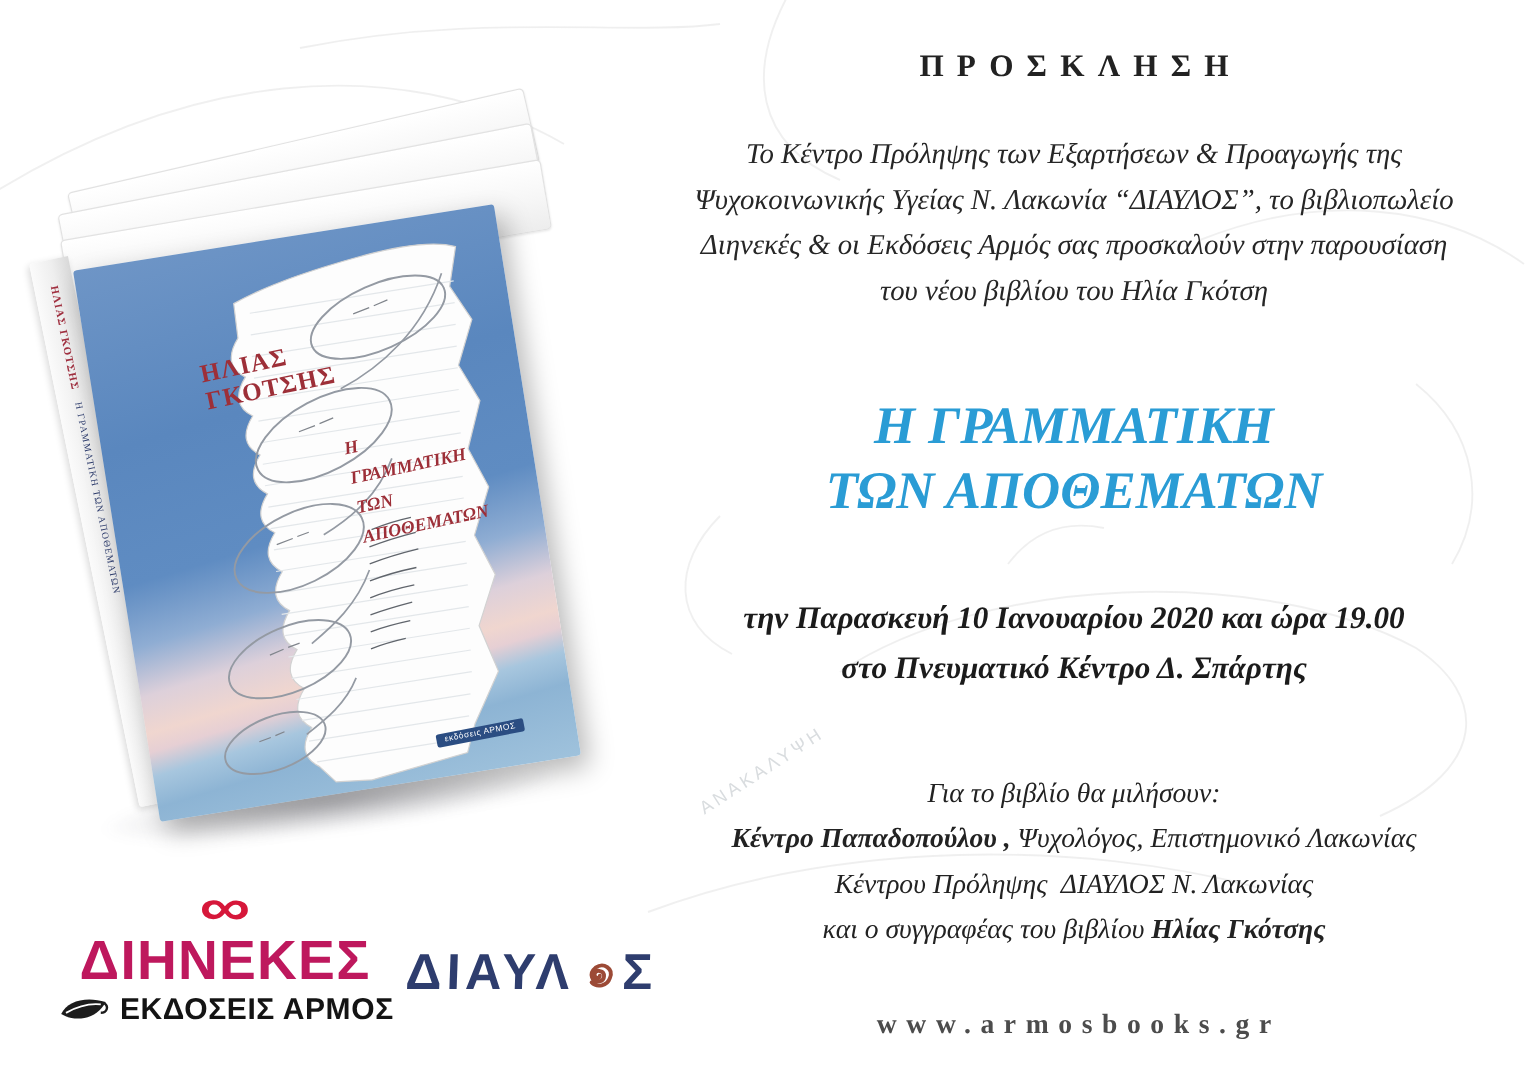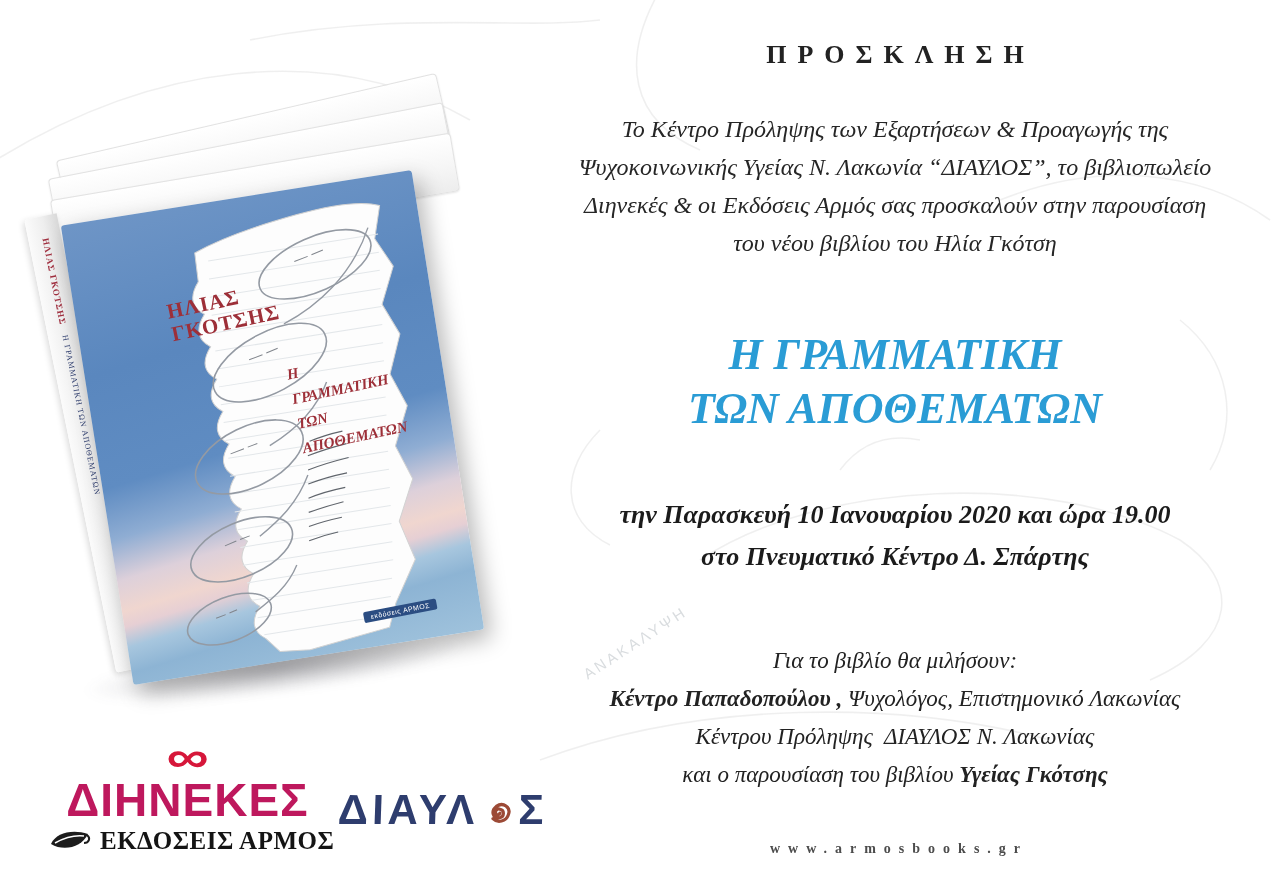--- a/index.html
+++ b/index.html
@@ -73,32 +73,32 @@
   
   .rc{left:470px;width:850px;text-align:center;z-index:3;}
   #inv-title{top:40px;font-size:26px;font-weight:bold;letter-spacing:11px;text-indent:11px;color:#222;}
   #intro{top:110px;font-style:italic;font-size:24px;line-height:38px;color:#262626;}
   #blue-title{top:328px;font-style:italic;font-weight:bold;font-size:44px;line-height:54px;color:#2a9cd5;}
   #datetime{top:494px;font-style:italic;font-weight:bold;font-size:26px;line-height:42px;color:#1b1b1b;}
   #speakers{top:642px;font-style:italic;font-size:23px;line-height:38px;color:#222;}
   #speakers .b{font-weight:bold;}
   .pre{white-space:pre-wrap;}
   #website{left:510px;width:770px;top:841px;text-align:center;z-index:3;
-    font-size:14px;font-weight:bold;letter-spacing:8px;text-indent:8px;color:#4c4c4c;}
+    font-size:23px;font-weight:bold;letter-spacing:8px;text-indent:8px;color:#4c4c4c;}
 
   
   #dienekes{left:60px;top:740px;width:255px;text-align:center;z-index:3;
     font-family:"Liberation Sans","DejaVu Sans",sans-serif;}
   .inf{display:block;font-size:44px;line-height:34px;font-weight:bold;color:#d6173a;
     transform:scaleX(1.35);}
   .dienekes-label{display:block;margin-top:6px;font-size:46px;line-height:40px;font-weight:bold;
     color:#be185d;letter-spacing:1px;}
   .armos-row{left:48px;top:827px;z-index:3;display:flex;align-items:center;gap:8px;
     font-family:"Liberation Sans","DejaVu Sans",sans-serif;}
-  .armos-label{font-size:25px;font-weight:bold;color:#141414;letter-spacing:.5px;font-family:Liberation Serif, serif;}
+  .armos-label{font-size:25px;font-weight:bold;color:#141414;letter-spacing:.5px;}
   #diavlos{left:338px;top:786px;z-index:3;display:flex;align-items:center;
     font-family:"Liberation Sans","DejaVu Sans",sans-serif;
     font-size:42px;font-weight:bold;color:#2e3d6e;letter-spacing:4px;transform:skewX(-2deg);}
   #diavlos svg{margin:6px 2px 0 2px;}
 </style>
 </head>
 <body>
 
 <svg id="wm-layer" class="abs" width="1280" height="894" viewBox="0 0 1280 894" fill="none">
   <g stroke="#e6e6e6" stroke-width="1.6" opacity="0.6">
@@ -227,21 +227,21 @@
 
 <div id="datetime" class="abs rc">
   <div>την Παρασκευή 10 Ιανουαρίου 2020 και ώρα 19.00</div>
   <div>στο Πνευματικό Κέντρο Δ. Σπάρτης</div>
 </div>
 
 <div id="speakers" class="abs rc">
   <div>Για το βιβλίο θα μιλήσουν:</div>
   <div class="pre"><span class="b">Κέντρο Παπαδοπούλου ,</span><span> Ψυχολόγος, Επιστημονικό Λακωνίας</span></div>
   <div class="pre">Κέντρου Πρόληψης  ΔΙΑΥΛΟΣ Ν. Λακωνίας</div>
-  <div><span>και ο παρουσίαση του βιβλίου </span><span class="b">Υγείας Γκότσης</span></div>
+  <div><span>και ο συγγραφέας του βιβλίου </span><span class="b">Ηλίας Γκότσης</span></div>
 </div>
 
 <div id="website" class="abs">www.armosbooks.gr</div>
 
 <div id="dienekes" class="abs">
   <span class="inf">∞</span>
   <span class="dienekes-label">ΔΙΗΝΕΚΕΣ</span>
 </div>
 
 <div class="abs armos-row">

